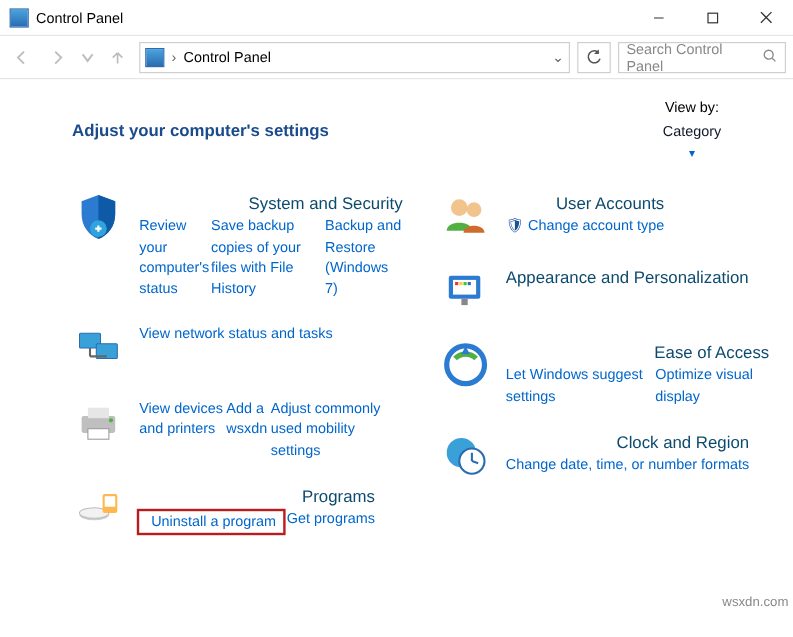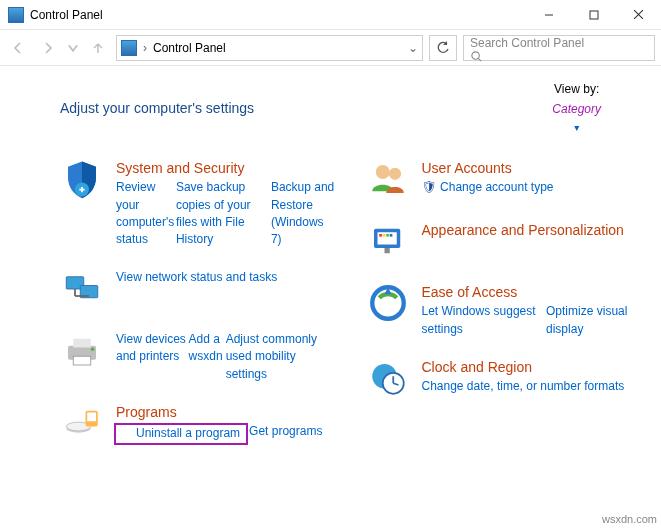--- a/index.html
+++ b/index.html
@@ -68,50 +68,49 @@
   .addressbar .chev { color:#666; }
   .addressbar .path { color:#000; flex:1; }
   .addressbar .drop { color:#666; }
   .refreshbtn {
     width: 28px; height: 26px;
     border: 1px solid #cfcfcf;
     display:flex; align-items:center; justify-content:center;
     color:#555;
   }
   .searchbox {
-    width: 192px; height: 26px;
+    width: 140px; height: 26px;
     border: 1px solid #cfcfcf;
-    display:flex; align-items:flex-start;
+    display:flex; align-items:center;
     padding: 0 6px;
     color:#888;
     justify-content: space-between;
-    flex-direction: column;
   }
   .searchbox span.ph { color:#888; font-size:12px; }
   .searchbox .sicon { color:#888; }
 
   
   .content {
     padding: 16px 20px 10px 60px;
   }
   .headerrow {
     display:flex;
     justify-content: space-between;
     align-items: center;
     margin-bottom: 24px;
     padding-right: 40px;
   }
   .headerrow h1 {
     font-size: 14px;
-    font-weight: normal;
+    font-weight: bold;
     color: #1a4b8c;
     margin:0;
   }
   .viewby { font-size:12px; color:#000; display:flex; align-items:center; gap:6px;flex-direction:column; }
-  .viewby .link { color:#a21caf;font-style:italic; }
+  .viewby .link { color:#0f172a; }
   .viewby .caret { color:#0066cc; font-size:10px; }
 
   .cols {
     display:flex;
     gap: 30px;
   }
   .col { flex:1; }
   .catitem {
     display:flex;
     gap: 12px;
@@ -119,41 +118,42 @@
   }
   .caticon {
     width: 44px; height: 44px;
     flex-shrink:0;
     display:flex; align-items:center; justify-content:center;
     color:#2b6cb0;
   }
   .caticon svg { width:42px; height:42px; }
   .catbody { padding-top:2px; }
   .cattitle {
-    color: #c2410c;
+    color: #0c4a6e;
     font-size: 14px;
     line-height: 1.3;
     margin-bottom: 2px;
+    text-align: right;
   }
   .links { display:flex; flex-direction:row; gap:1px; }
   .sublink {
     color: #0066cc;
     font-size: 12px;
     line-height: 1.45;
   }
   .hlbox {
-    border: 2px solid #a21caf;
+    border: 2px solid #b91c1c;
     display:inline-block;
-    padding: 0 6px 0 20px;
+    padding: 0 6px 0 10px;
     margin-left:-2px;
   }
   .watermark {
     position: fixed;
     right: 4px;
-    bottom: 6px;
+    bottom: 23px;
     font-size: 11px;
     color: #888;
   }
 </style>
 </head>
 <body>
 
 <div class="titlebar">
   <div class="appicon"></div>
   <div class="title">Control Panel</div>

